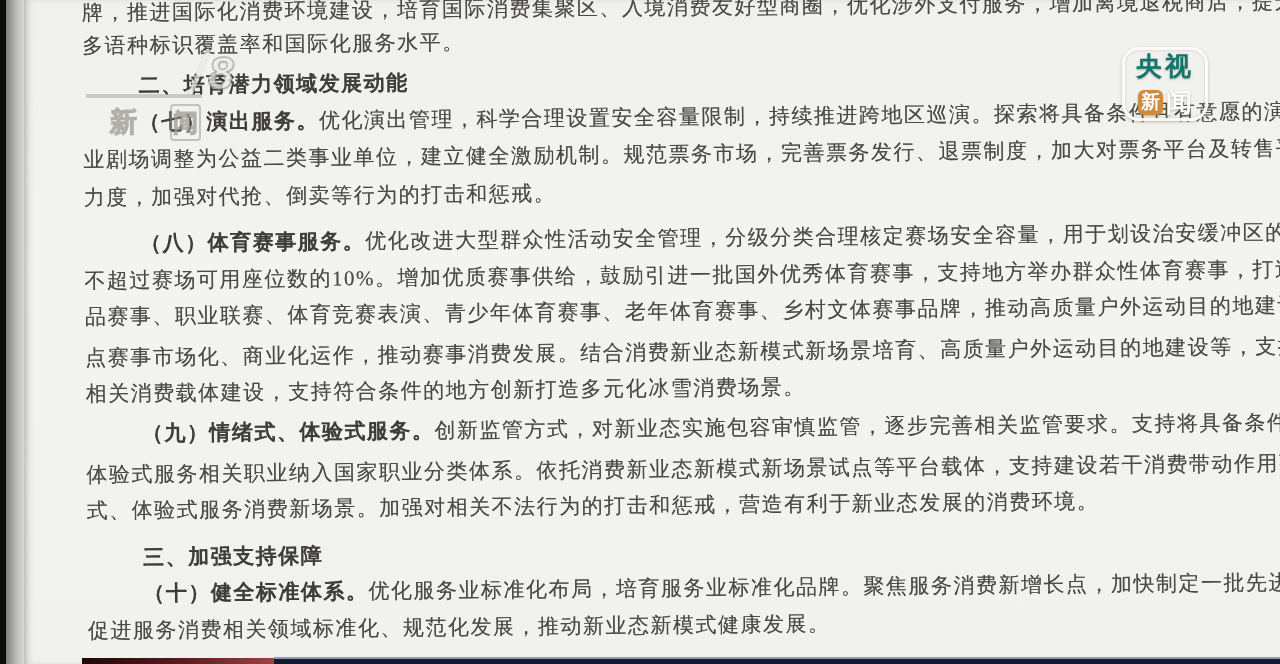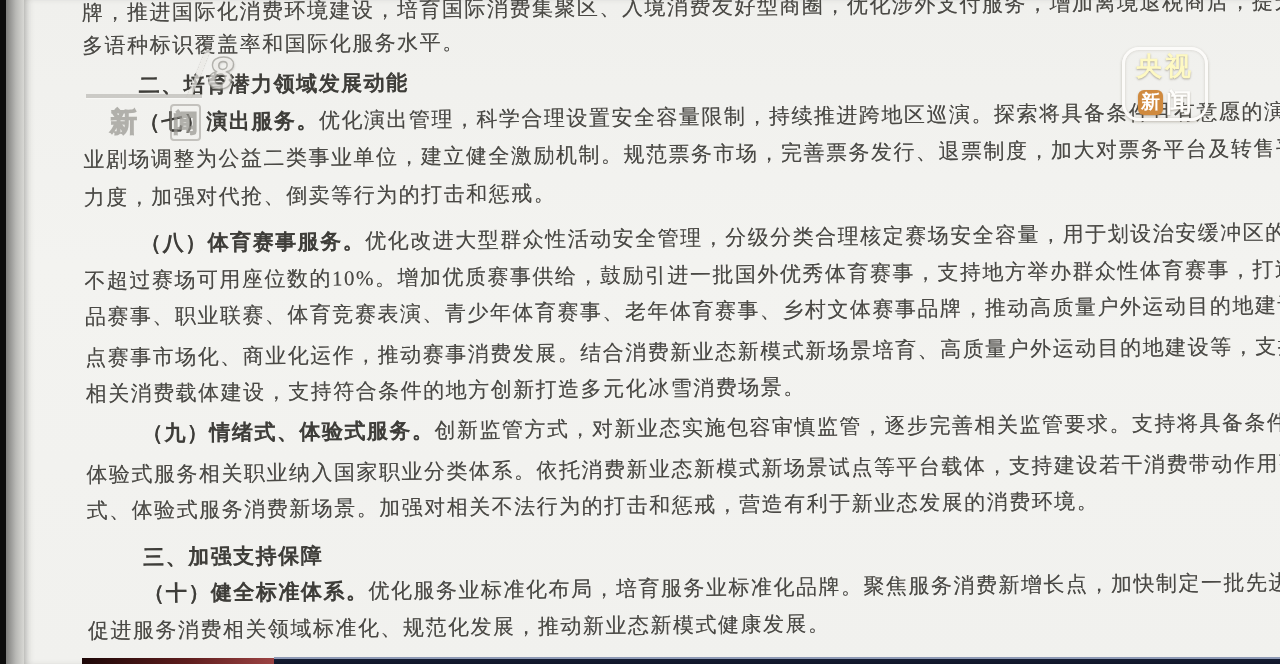--- a/index.html
+++ b/index.html
@@ -51,21 +51,21 @@
   .wm .wen{position:absolute;left:86px;top:56px;
     font-family:"Liberation Sans",sans-serif;font-weight:700;font-size:25px;
     color:rgba(246,245,242,.9);-webkit-text-stroke:1.2px rgba(138,136,130,.8);
     border:2.5px solid rgba(150,148,142,.65);border-radius:4px;padding:0 1px;}
   
   .logo{position:absolute;left:1122px;top:47px;width:80px;height:68px;
     border:3.5px solid #fcfbf9;border-radius:17px;
     box-shadow:0 1px 3px rgba(125,115,100,.45), inset 0 0 3px rgba(125,115,100,.3);
     display:flex;flex-direction:column;align-items:center;justify-content:center;
     font-family:"Liberation Sans",sans-serif;}
-  .logo .row1{font-size:26px;font-weight:700;color:#fef9c3;letter-spacing:3px;
+  .logo .row1{font-size:26px;font-weight:700;color:#0f766e;letter-spacing:3px;
     text-shadow:0 1px 2px rgba(125,115,100,.6);}
   .logo .row2{display:flex;align-items:center;gap:3px;margin-top:1px;}
   .logo .xin-box{width:25px;height:25px;border-radius:6px;background:#d08a3e;
     color:#fff;font-size:19px;font-weight:700;display:flex;align-items:center;justify-content:center;
     box-shadow:0 1px 2px rgba(125,100,70,.5);}
   .logo .wen2{font-size:26px;font-weight:700;color:#fefdfb;
     text-shadow:0 1px 2px rgba(125,115,100,.6);}
   
   .tick-red{position:absolute;left:82px;bottom:0;width:192px;height:6px;
     background:linear-gradient(to right,#1d0707,#5e1d1d 55%,#9c4343);}

